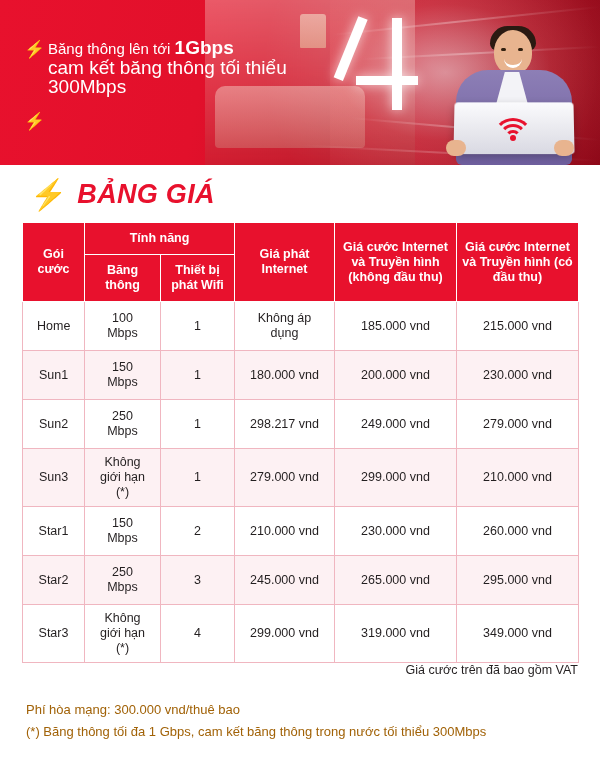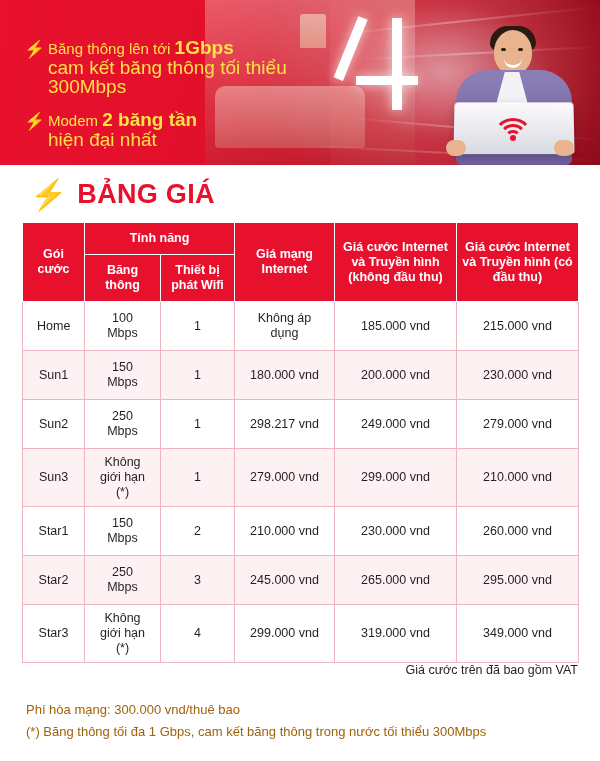--- a/index.html
+++ b/index.html
@@ -156,21 +156,21 @@
   .hero-item { display: flex; align-items: flex-start; margin-bottom: 14px; }
   .bolt {
     flex: 0 0 auto;
     width: 14px; height: 22px;
     margin-right: 10px; margin-top: 2px;
     color: #fff;
     font-size: 17px;
     line-height: 20px;
     text-align: center;
   }
-  .hero-text { color: #fde047; }
+  .hero-text { color: #ffffff; }
   .hero-l1 { font-size: 15px; line-height: 19px; font-weight: 400; }
   .hero-l1 b { font-size: 19px; font-weight: 700; }
   .hero-l2 { font-size: 19px; line-height: 19px; font-weight: 400; }
 
   
   .section {
     position: relative;
     padding: 0 22px;
   }
   .title-row {
@@ -185,20 +185,21 @@
     font-size: 30px;
     line-height: 30px;
     margin-right: 10px;
     font-weight: 700;
   }
   .title-text {
     color: #e8112d;
     font-size: 27px;
     font-weight: 700;
     letter-spacing: .3px;
+    font-style: italic;
   }
 
   table.price {
     width: 556px;
     border-collapse: collapse;
     table-layout: fixed;
     font-size: 12.5px;
   }
   table.price th, table.price td {
     border: 1px solid #f0b6c0;
@@ -287,26 +288,20 @@
       <div class="bolt">⚡</div>
       <div class="hero-text">
         <div class="hero-l1">
           <span>Băng thông lên tới </span><b>1Gbps</b>
         </div>
         <div class="hero-l2">cam kết băng thông tối thiểu 300Mbps</div>
       </div>
     </div>
     <div class="hero-item">
       <div class="bolt">⚡</div>
-      <div class="hero-text">
-        <div class="hero-l1">
-          <span>Modem </span><b>2 băng tần</b>
-        </div>
-        <div class="hero-l2">hiện đại nhất</div>
-      </div>
     </div>
   </div>
 </div>
 
 <div class="section">
 
   <div class="title-row">
     <div class="title-bolt">⚡</div>
     <div class="title-text">BẢNG GIÁ</div>
   </div>
@@ -317,21 +312,21 @@
         <col class="col-bw">
         <col class="col-wifi">
       <col class="col-int">
         <col class="col-tv1">
         <col class="col-tv2">
     </colgroup>
     <thead>
       <tr>
         <th rowspan="2">Gói cước</th>
         <th colspan="2">Tính năng</th>
-        <th rowspan="2">Giá mạng Internet</th>
+        <th rowspan="2">Giá phát Internet</th>
         <th rowspan="2">Giá cước Internet và Truyền hình (không đầu thu)</th>
         <th rowspan="2">Giá cước Internet và Truyền hình (có đầu thu)</th>
       </tr>
       <tr>
         <th>Băng thông</th>
         <th>Thiết bị phát Wifi</th>
       </tr>
     </thead>
     <tbody>
       <tr>

